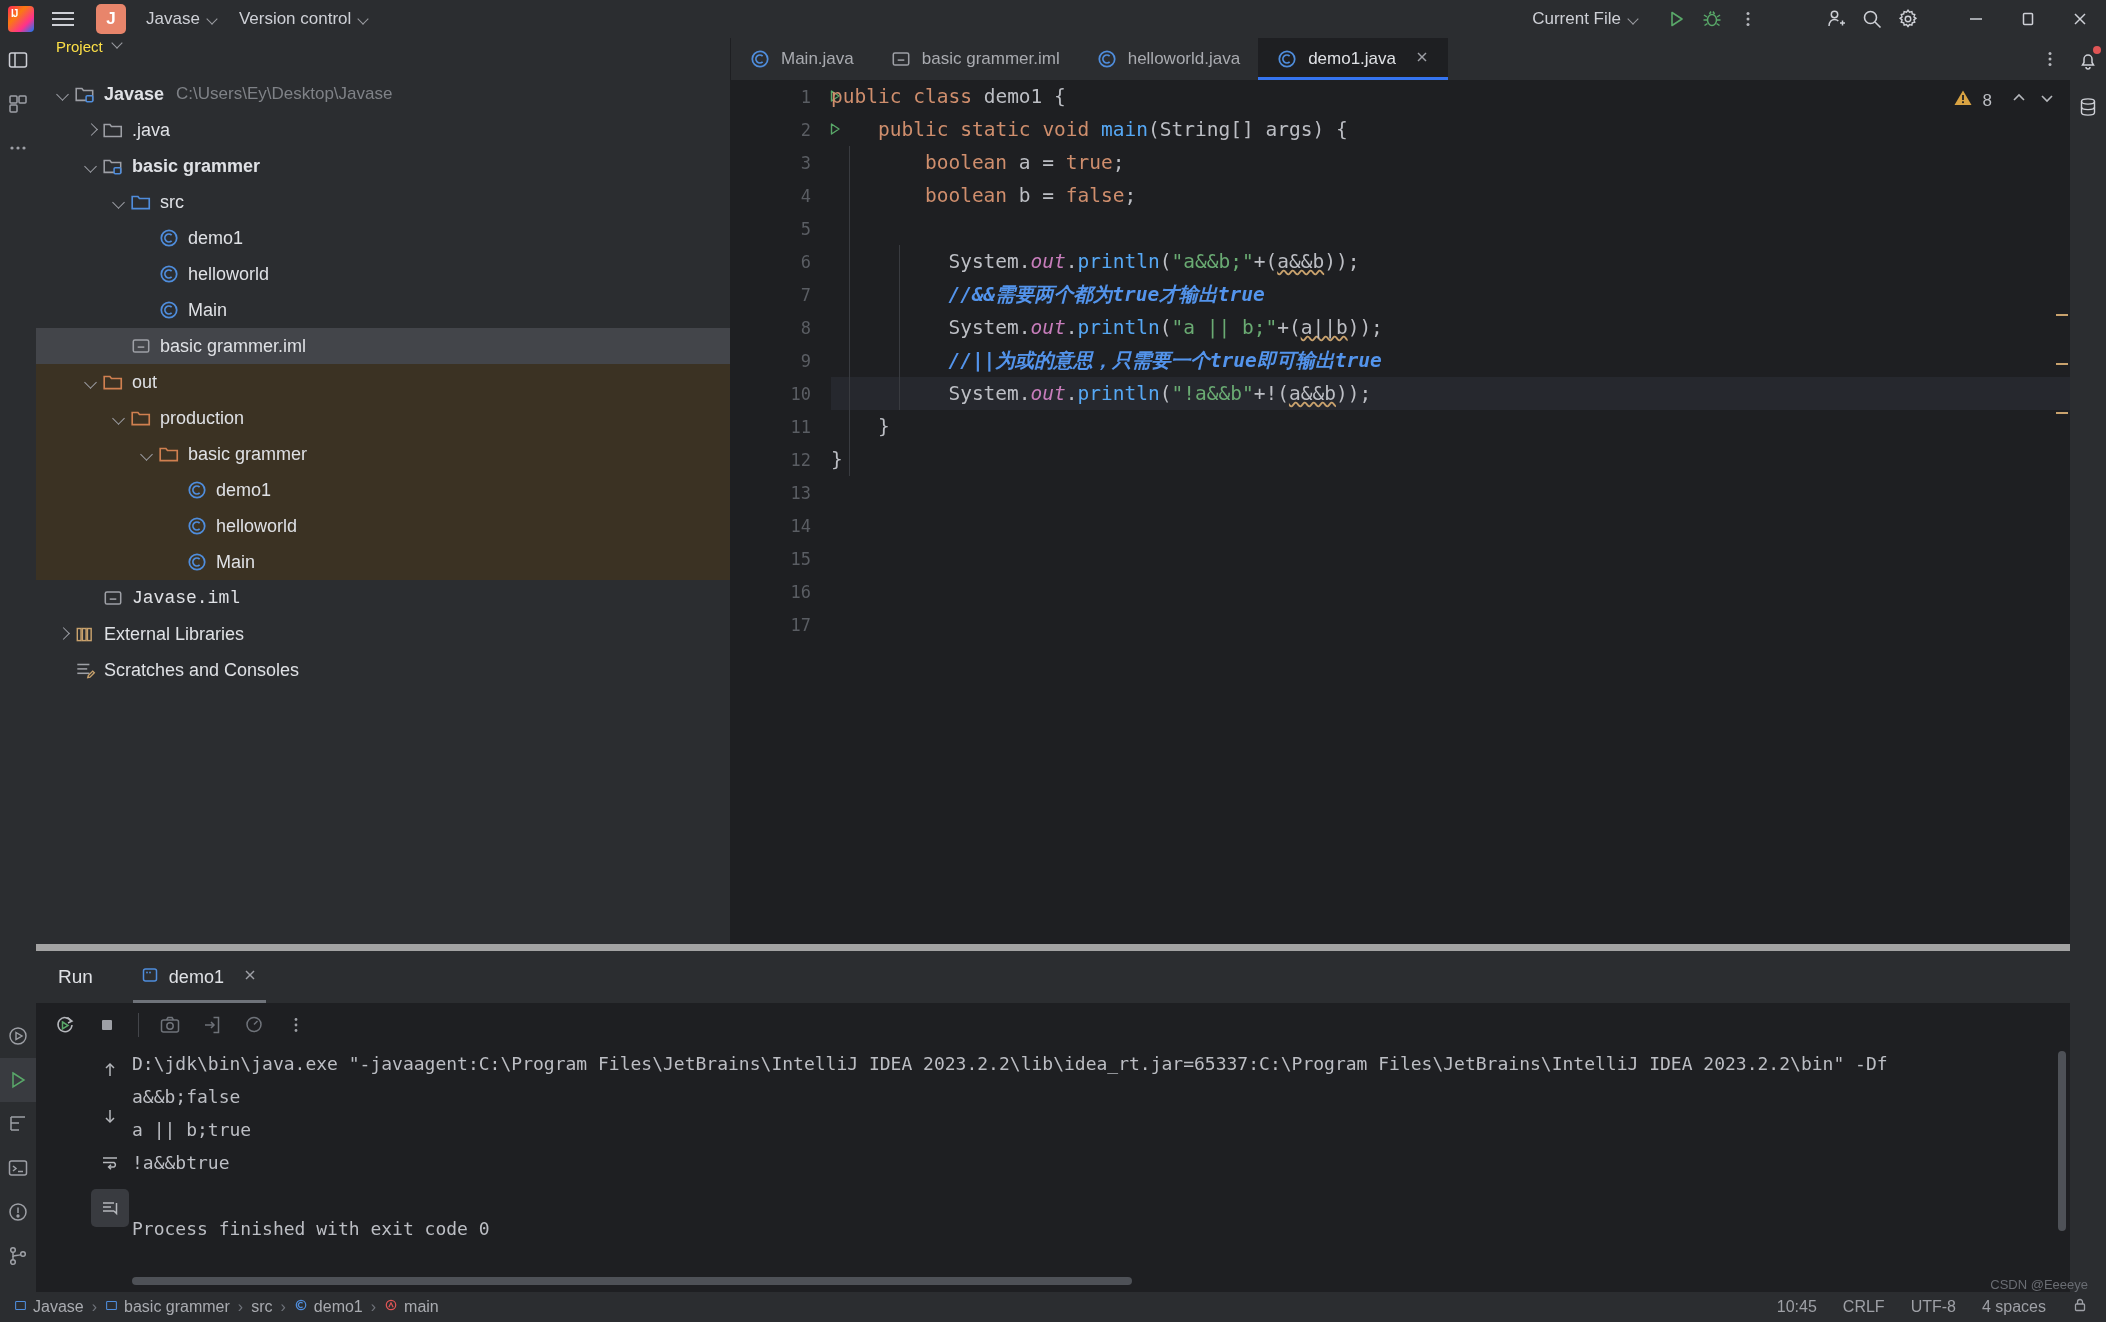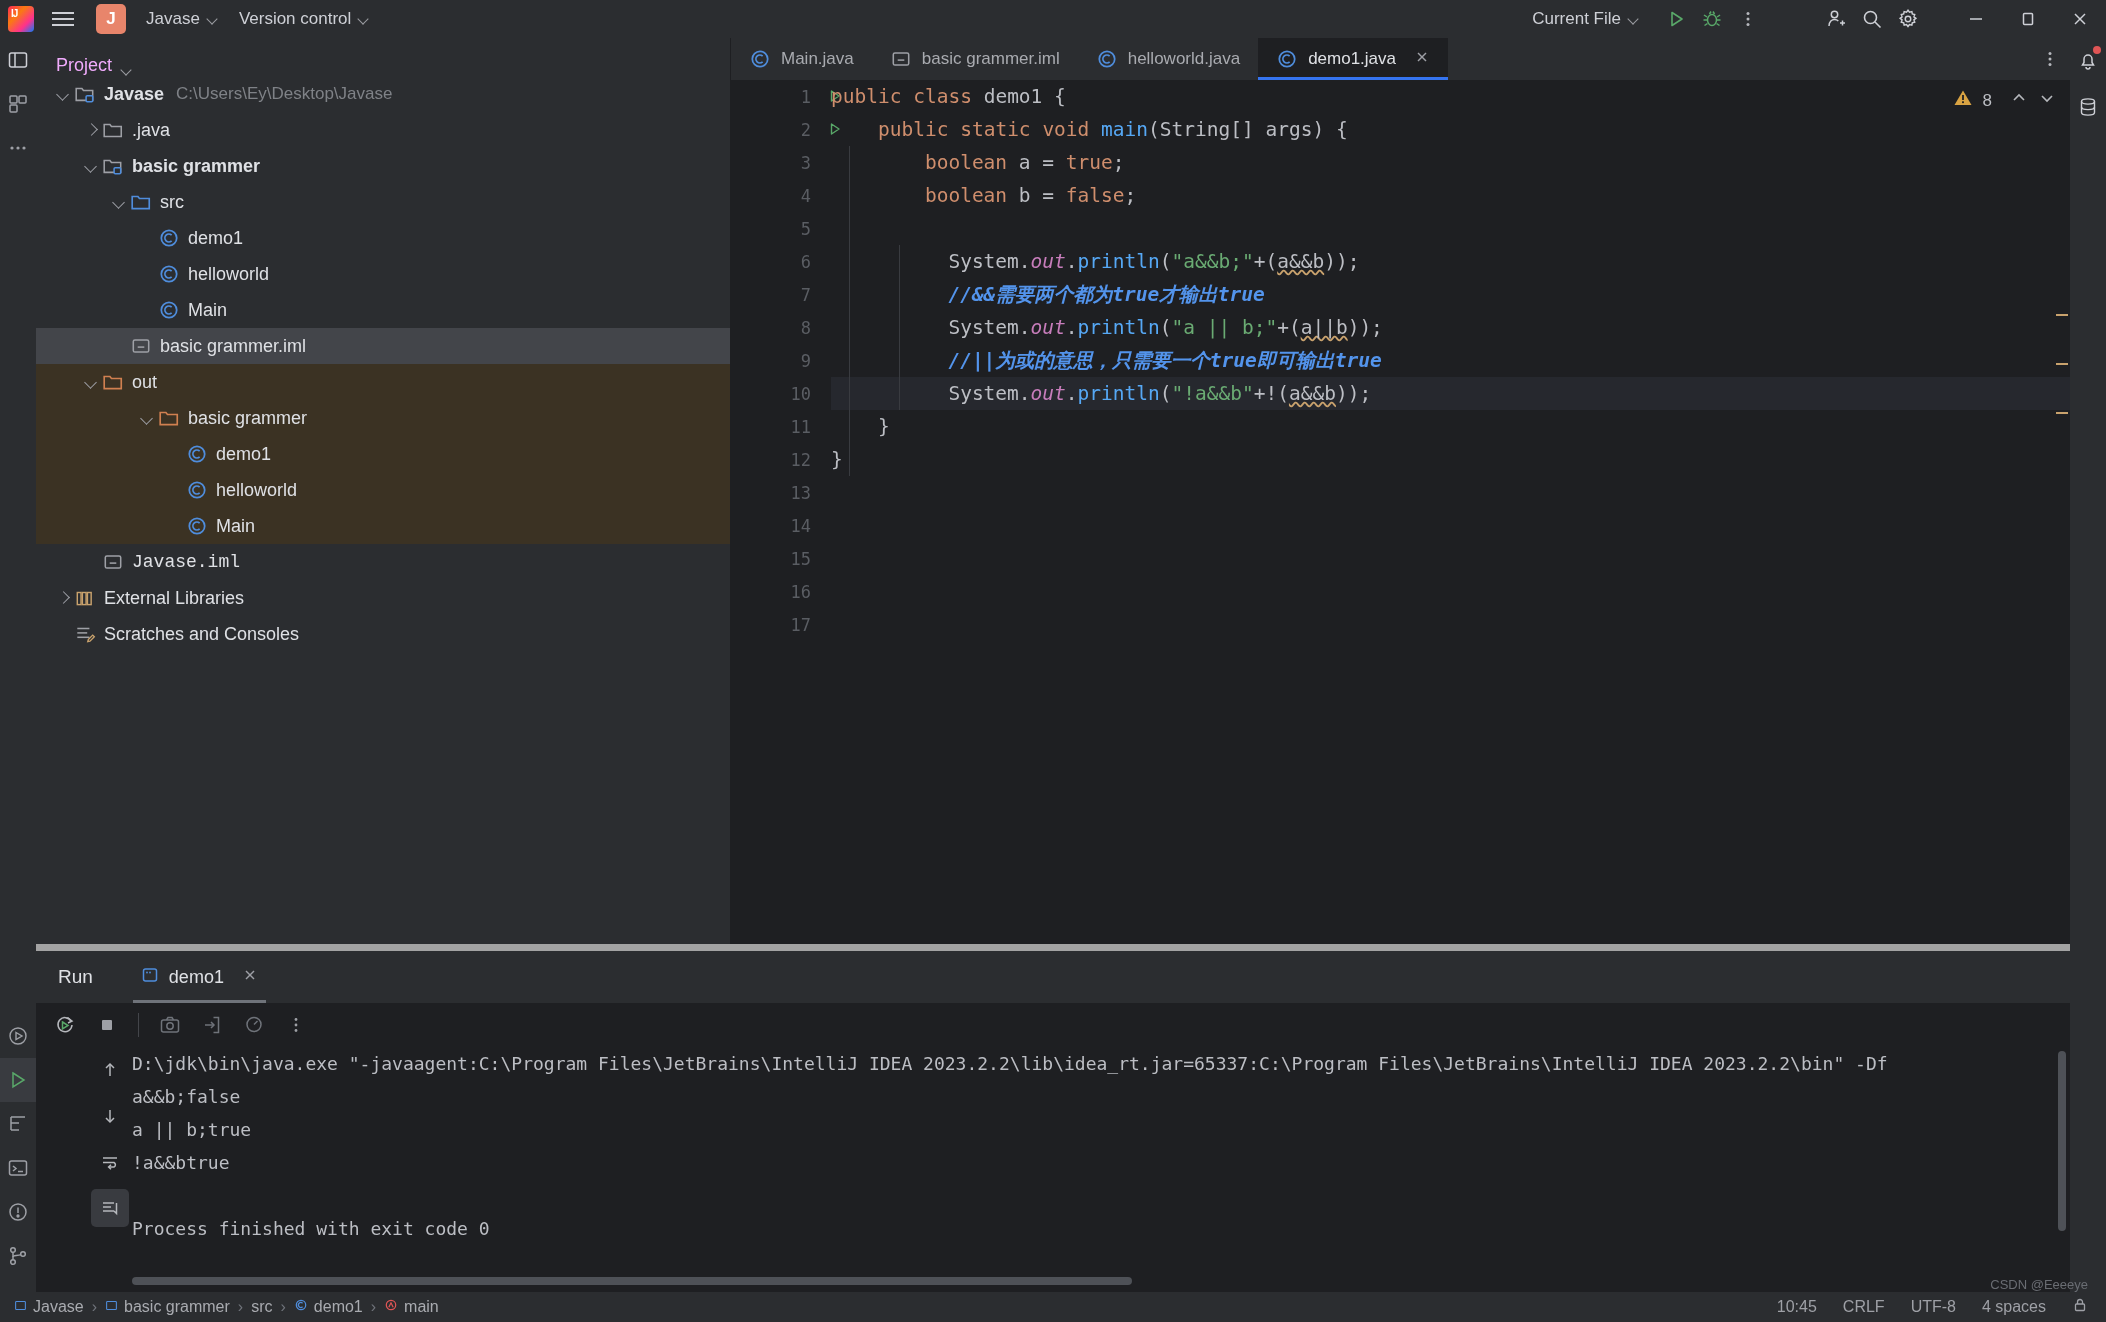--- a/index.html
+++ b/index.html
@@ -73,22 +73,22 @@
     display: flex; flex-direction: column; align-items: center;
   }
   #railR .r-icon { width: 36px; height: 46px; display: flex; align-items: center; justify-content: center; cursor: pointer; position: relative;}
 
   
   #project {
     position: absolute; left: 36px; top: 38px; width: 694px; height: 906px;
     background: #2b2d30; border-right: 1px solid #1e1f22;
   }
   #project .ph {
-    height: 38px; display: flex; align-items: flex-end; padding-left: 20px; gap: 10px;
-    font-size: 18px; color: #f0abfc;
+    height: 38px; display: flex; align-items: flex-start; padding-left: 20px; gap: 10px;
+    font-size: 15px; color: #fde047;
   }
   #tree { position: relative; font-size: 18px; }
   .trow {
     height: 36px; display: flex; align-items: center; white-space: nowrap;
     cursor: pointer; padding-left: 18px; position: relative;
   }
   .trow.sel { background: #43454a; }
   .trow.outbg { background: #3b3223; }
   .arrow { width: 20px; height: 20px; position: relative; flex: none; }
   .arrow.down::before {
@@ -466,20 +466,29 @@
         <span class="tlabel">basic grammer.iml</span>
       </div>
       <div class="trow outbg" style="padding-left: 46px;">
         <span class="arrow down"></span>
         <span class="tico">
           <svg width="22" height="22" viewBox="0 0 20 20">
             <path d="M2 5 h5.2 l1.4 1.8 H17.5 v9.2 H2 Z" fill="none" stroke="#d08050" stroke-width="1.5"></path>
           </svg>
         </span>
         <span class="tlabel">out</span>
+      </div>
+      <div class="trow outbg" style="padding-left: 74px;">
+        <span class="arrow down"></span>
+        <span class="tico">
+          <svg width="22" height="22" viewBox="0 0 20 20">
+            <path d="M2 5 h5.2 l1.4 1.8 H17.5 v9.2 H2 Z" fill="none" stroke="#d08050" stroke-width="1.5"></path>
+          </svg>
+        </span>
+        <span class="tlabel">production</span>
       </div>
       <div class="trow outbg" style="padding-left: 102px;">
         <span class="arrow down"></span>
         <span class="tico">
           <svg width="22" height="22" viewBox="0 0 20 20">
             <path d="M2 5 h5.2 l1.4 1.8 H17.5 v9.2 H2 Z" fill="none" stroke="#d08050" stroke-width="1.5"></path>
           </svg>
         </span>
         <span class="tlabel">basic grammer</span>
       </div>

